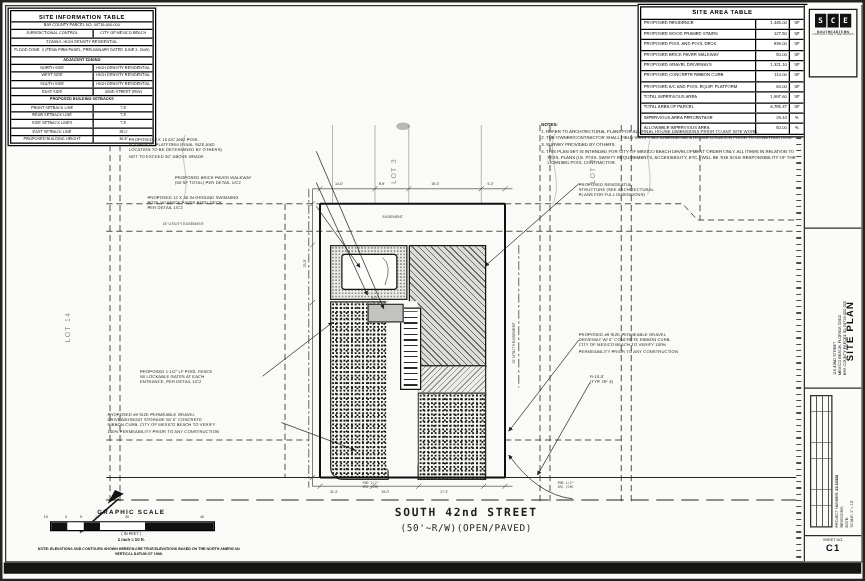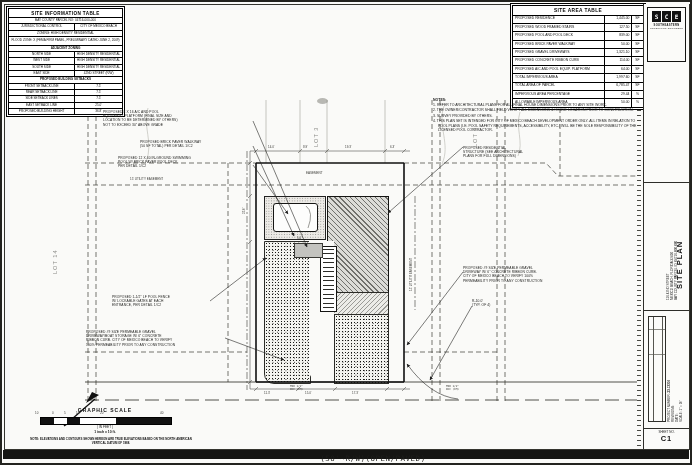--- a/index.html
+++ b/index.html
@@ -368,21 +368,22 @@
   <div class="abs dim" style="left:268px;top:145px;">14.0'</div>
   <div class="abs dim" style="left:303px;top:145px;">8.9'</div>
   <div class="abs dim" style="left:345px;top:145px;">19.3'</div>
   <div class="abs dim" style="left:390px;top:145px;">6.3'</div>
   <div class="abs dim" style="left:264px;top:391px;">11.3'</div>
   <div class="abs dim" style="left:305px;top:391px;">15.0'</div>
   <div class="abs dim" style="left:352px;top:391px;">17.3'</div>
   <div class="abs dim vt" style="left:242px;top:198px;height:16px;">25.0'</div>
   <div class="abs dim" style="left:297px;top:236px;">5.0'</div>
 
-  <div class="abs mono ink" style="left:290px;top:418px;width:166px;text-align:center;font-size:7.5px;letter-spacing:.5px;margin-top:36px;">(50'~R/W)(OPEN/PAVED)</div>
+  <div class="abs mono ink" style="left:290px;top:406px;width:166px;text-align:center;font-size:9px;font-weight:bold;letter-spacing:1.3px;">SOUTH 42nd STREET</div>
+  <div class="abs mono ink" style="left:290px;top:418px;width:166px;text-align:center;font-size:7.5px;letter-spacing:.5px;">(50'~R/W)(OPEN/PAVED)</div>
 
   <div class="abs" style="left:72px;top:407px;width:66px;text-align:center;font-size:5px;font-weight:bold;letter-spacing:1px;color:#111;">GRAPHIC SCALE</div>
   <div class="abs dim" style="left:35px;top:411px;">10</div>
   <div class="abs dim" style="left:52px;top:411px;">0</div>
   <div class="abs dim" style="left:64px;top:411px;">5</div>
   <div class="abs dim" style="left:76px;top:411px;">10</div>
   <div class="abs dim" style="left:100px;top:411px;">20</div>
   <div class="abs dim" style="left:160px;top:411px;">40</div>
   <div class="abs scalebar">
     <div class="sb" style="width:13px;background:#111;"></div>

